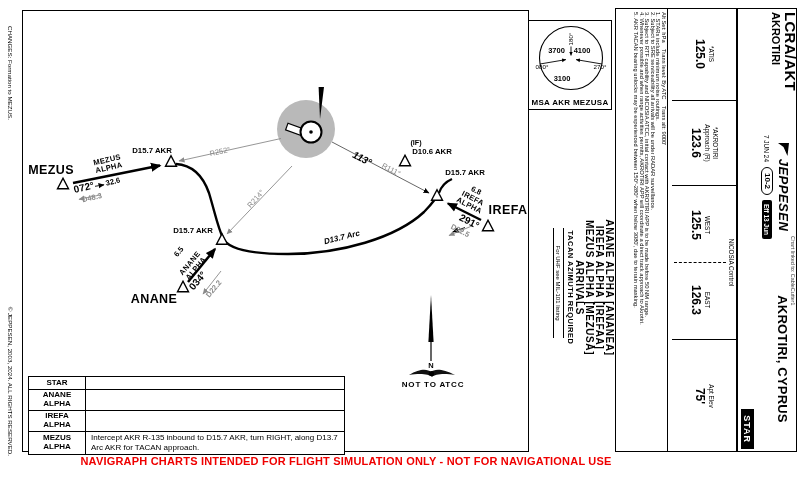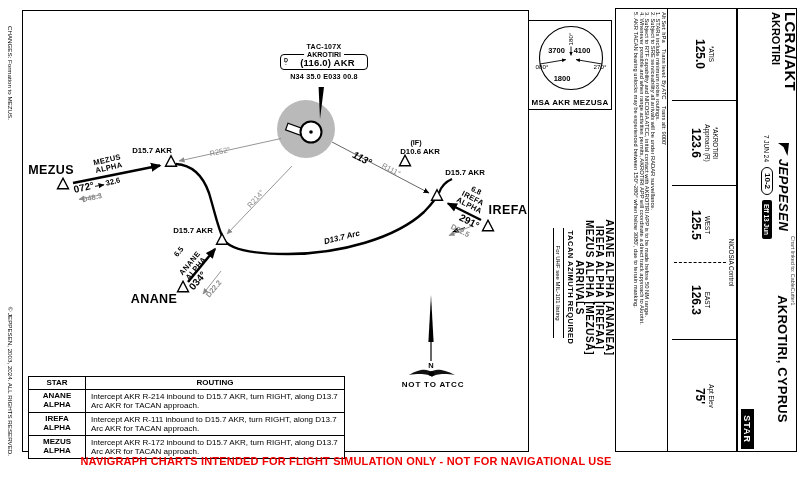--- a/index.html
+++ b/index.html
@@ -167,21 +167,21 @@
   </svg>
 
   <span class="lbl b" style="left:51px;top:170px;font-size:12.5px;letter-spacing:.4px;">MEZUS</span>
   <span class="lbl b" style="left:154px;top:299px;font-size:12.5px;letter-spacing:.4px;">ANANE</span>
   <span class="lbl b" style="left:508px;top:210px;font-size:12.5px;letter-spacing:.4px;">IREFA</span>
 
   <span class="lbl b" style="left:152px;top:151px;font-size:7.8px;">D15.7 AKR</span>
   <span class="lbl b" style="left:193px;top:231px;font-size:7.8px;">D15.7 AKR</span>
   <span class="lbl b" style="left:465px;top:173px;font-size:7.8px;">D15.7 AKR</span>
   <span class="lbl b" style="left:416px;top:143px;font-size:7.2px;">(IF)</span>
-  <span class="lbl b" style="left:420px;top:151.5px;font-size:7.8px;">D10.6 AKR</span>
+  <span class="lbl b" style="left:432px;top:151.5px;font-size:7.8px;">D10.6 AKR</span>
 
   <span class="lbl b" style="left:108px;top:164px;font-size:7.5px;--r:-13deg;letter-spacing:.3px;">MEZUS
 ALPHA</span>
   <span class="lbl b" style="left:84px;top:187.5px;font-size:10px;--r:-13deg;">072°</span>
   <span class="lbl b" style="left:113px;top:181.5px;font-size:7.5px;--r:-13deg;">32.6</span>
   <span class="lbl b gray" style="left:92px;top:197.5px;font-size:7.5px;--r:-13deg;">D48.3</span>
 
   <span class="lbl b" style="left:179px;top:252px;font-size:7.5px;--r:-50deg;">6.5</span>
   <span class="lbl b" style="left:192.5px;top:266px;font-size:7.5px;--r:-50deg;letter-spacing:.3px;">ANANE
 ALPHA</span>
@@ -196,67 +196,55 @@
 
   <span class="lbl gray" style="left:220px;top:152px;font-size:7.5px;--r:-12deg;">R252°</span>
   <span class="lbl gray" style="left:256px;top:199px;font-size:7.5px;--r:-48deg;">R214°</span>
   <span class="lbl b" style="left:361.5px;top:158.5px;font-size:10px;--r:27deg;font-style:italic;">113°</span>
   <span class="lbl gray" style="left:391px;top:169.5px;font-size:7.5px;--r:27deg;">R111°</span>
   <span class="lbl" style="left:341.5px;top:237.5px;font-size:8px;--r:-14deg;font-style:italic;font-weight:bold;">D13.7 Arc</span>
 
   <span class="lbl b" style="left:431px;top:365.5px;font-size:7.5px;">N</span>
   <span class="lbl b" style="left:433px;top:385px;font-size:8px;letter-spacing:.8px;">NOT TO ATCC</span>
 
-  <div class="navaid">
-    <div class="tac-class">TAC-107X</div>
-    <div class="tac-box">
-      <span class="tac-name">AKROTIRI</span>
-      <span class="tac-dme">D</span>
-      <span class="tac-ident">(116.0) AKR</span>
-    </div>
-    <div class="tac-coords">N34 35.0 E033 00.8</div>
-  </div>
 
   <div class="msa">
     <svg width="82" height="88" viewBox="0 0 82 88">
       <defs>
         <marker id="aM2" markerWidth="5" markerHeight="5" refX="4" refY="2.5" orient="auto" markerUnits="userSpaceOnUse">
           <path d="M0,0.5 L4,2.5 L0,4.5 Z" fill="#000"></path>
         </marker>
       </defs>
       <circle cx="42" cy="37" r="31.5" fill="none" stroke="#000" stroke-width="1.1"></circle>
       <line x1="11" y1="43" x2="37" y2="38.6" stroke="#000" stroke-width="0.9" marker-end="url(#aM2)"></line>
       <line x1="73" y1="43" x2="47" y2="38.6" stroke="#000" stroke-width="0.9" marker-end="url(#aM2)"></line>
       <line x1="42" y1="25.5" x2="42" y2="34.5" stroke="#000" stroke-width="0.9" marker-end="url(#aM2)"></line>
     </svg>
     <span class="lbl b" style="left:27.5px;top:29.5px;font-size:7.5px;">3700</span>
     <span class="lbl b" style="left:53px;top:29.5px;font-size:7.5px;">4100</span>
-    <span class="lbl b" style="left:33px;top:57.5px;font-size:7.5px;">1800</span>
+    <span class="lbl b" style="left:33px;top:57.5px;font-size:7.5px;">3100</span>
     <span class="lbl" style="left:13px;top:46px;font-size:6.2px;">080°</span>
     <span class="lbl" style="left:71px;top:46px;font-size:6.2px;">270°</span>
     <span class="lbl" style="left:41.5px;top:17.5px;font-size:6.2px;--r:-90deg;">180°</span>
     <span class="lbl b" style="left:41px;top:81.5px;font-size:8px;letter-spacing:.3px;white-space:nowrap;">MSA AKR MEZUSA</span>
   </div>
 
   <div class="routing-table">
     <div class="rt-row rt-head">
       <div class="rt-c1">STAR</div>
-      <div class="rt-c2">ROUTING</div>
     </div>
     <div class="rt-row">
       <div class="rt-c1">ANANE ALPHA</div>
-      <div class="rt-c2">Intercept AKR R-214 inbound to D15.7 AKR, turn RIGHT, along D13.7 Arc AKR for TACAN approach.</div>
     </div>
     <div class="rt-row">
       <div class="rt-c1">IREFA ALPHA</div>
-      <div class="rt-c2">Intercept AKR R-111 inbound to D15.7 AKR, turn RIGHT, along D13.7 Arc AKR for TACAN approach.</div>
     </div>
     <div class="rt-row">
       <div class="rt-c1">MEZUS ALPHA</div>
-      <div class="rt-c2">Intercept AKR R-172 inbound to D15.7 AKR, turn RIGHT, along D13.7 Arc AKR for TACAN approach.</div>
+      <div class="rt-c2">Intercept AKR R-135 inbound to D15.7 AKR, turn RIGHT, along D13.7 Arc AKR for TACAN approach.</div>
     </div>
   </div>
 
   <div class="vline" style="left:615px;top:8px;height:444px;"></div>
   <div class="vline" style="left:667px;top:8px;height:444px;"></div>
   <div class="vline" style="left:737px;top:8px;height:444px;"></div>
   <div class="vline" style="left:796px;top:8px;height:444px;"></div>
   <div class="hline" style="left:615px;top:8px;width:182px;"></div>
   <div class="hline" style="left:615px;top:451px;width:182px;"></div>
 

